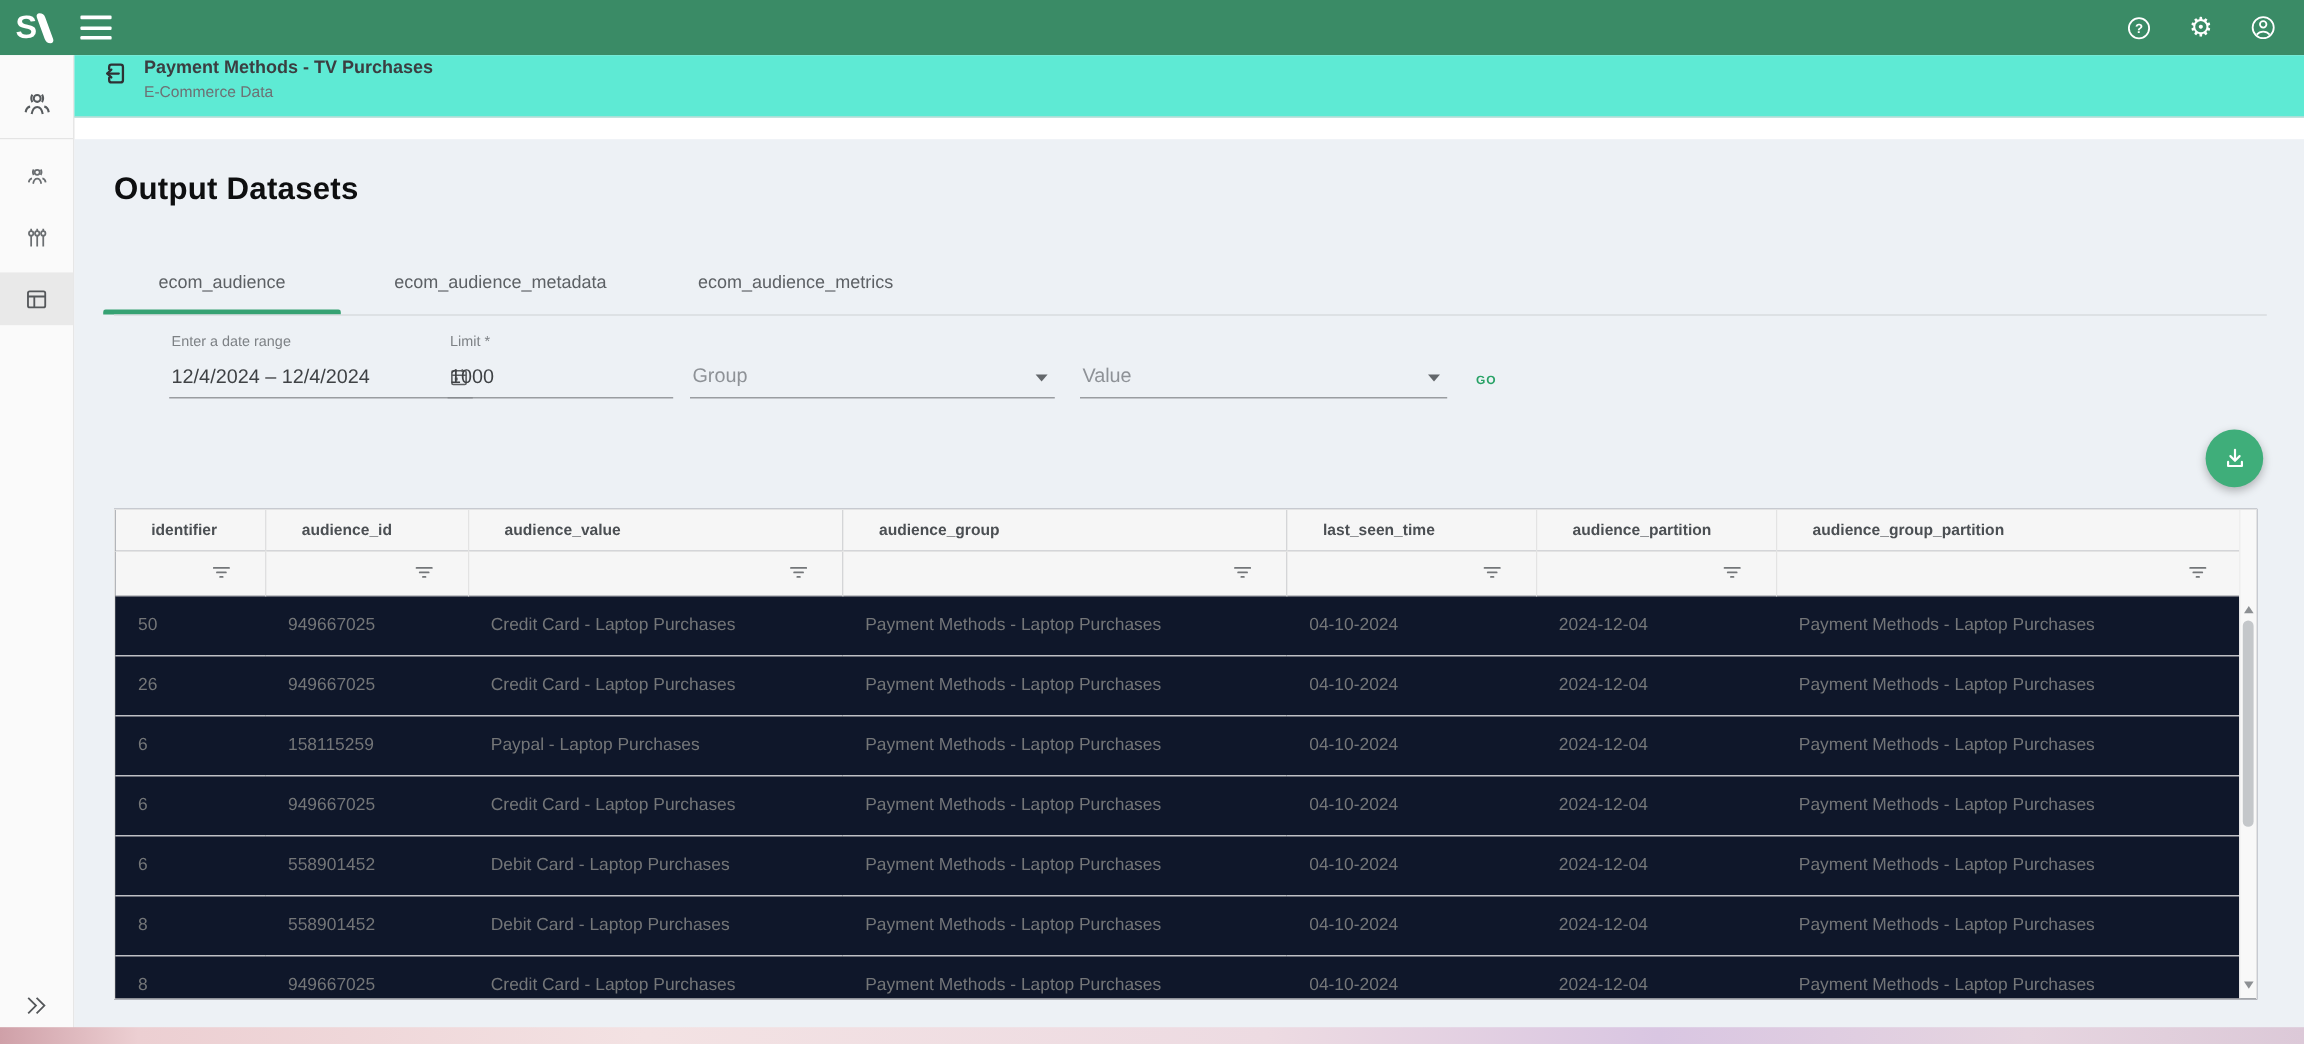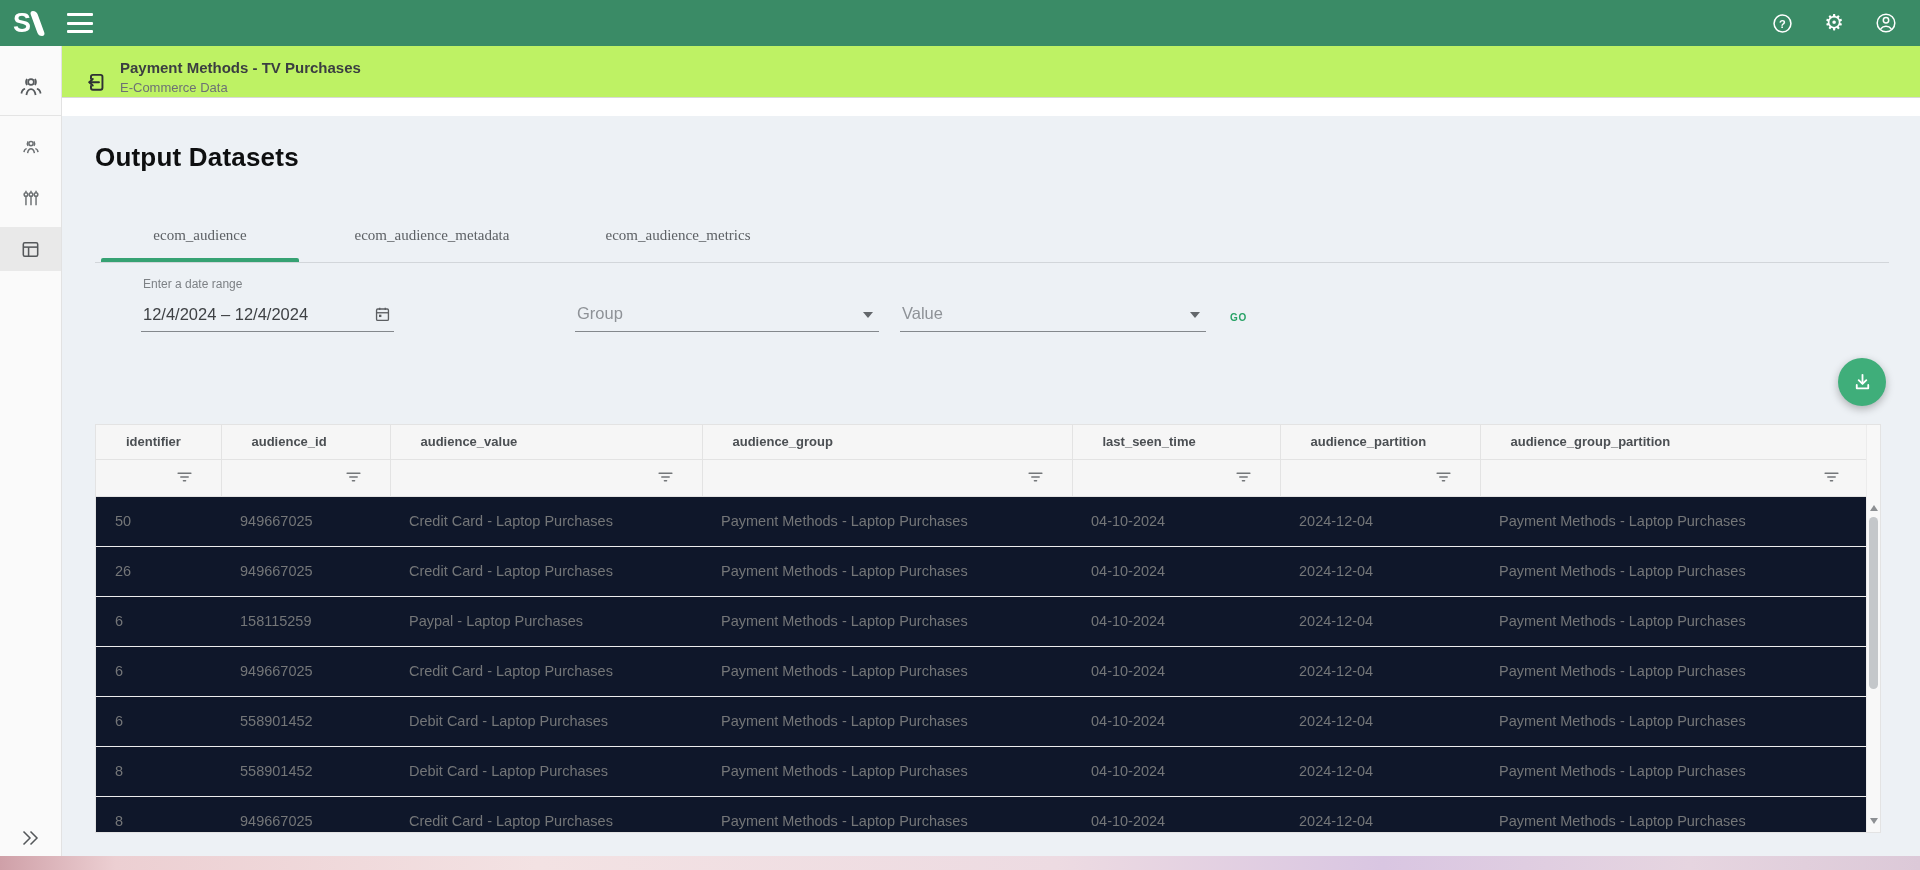--- a/index.html
+++ b/index.html
@@ -19,31 +19,31 @@
   .gear-glyph { color:#fff; font-size:22px; line-height:1; }
 
   
   .sidebar { position:absolute; left:0; top:46px; width:62px; height:824px; background:#fafafa; border-right:1px solid #e2e2e2; }
   .side-item { position:absolute; left:0; width:61px; height:44px; display:flex; align-items:center; justify-content:center; cursor:pointer; }
   .side-item.active { background:#e9e9e9; }
   .side-divider { position:absolute; top:69px; left:0; width:61px; height:1px; background:#e4e4e4; }
   .expand-btn { position:absolute; left:10px; top:776px; width:40px; height:32px; display:flex; align-items:center; justify-content:center; cursor:pointer; background:none; border:none; }
 
   
-  .page-header { position:absolute; left:62px; top:46px; width:1858px; height:52px; background:#bef264; border-bottom:1px solid #d9d9d9; display:flex; align-items:flex-end; }
+  .page-header { position:absolute; left:62px; top:46px; width:1858px; height:52px; background:#5eead4; border-bottom:1px solid #d9d9d9; display:flex; align-items:flex-start; }
   .back-btn { margin-left:20px; width:30px; height:30px; display:flex; align-items:center; justify-content:center; cursor:pointer; background:none; border:none; }
   .ph-text { margin-left:8px; }
   .ph-title { font-size:15px; font-weight:bold; color:#3b3e41; line-height:1.45; }
   .ph-sub { font-size:13px; color:#6d7174; line-height:1.4; }
 
   
   .content { position:absolute; left:62px; top:116px; width:1858px; height:754px; background:#edf1f5; }
   .h1 { position:absolute; left:33px; top:26px; font-size:26px; font-weight:bold; color:#0e0f10; letter-spacing:0.2px; }
 
-  .tabs { position:absolute; left:39px; top:96px; height:46px; display:flex;font-family:Liberation Serif, serif; }
+  .tabs { position:absolute; left:24px; top:96px; height:46px; display:flex; }
   .tab { position:relative; height:46px; display:flex; align-items:center; justify-content:center; font-size:15px; color:#5d6165; cursor:pointer; }
   .tab-1 { width:198px; } .tab-2 { width:266px; } .tab-3 { width:226px; }
   .tab.active::after { content:""; position:absolute; left:0; bottom:-4px; width:100%; height:4px; background:#36a273; border-radius:2px 2px 0 0; }
   .tabs-divider { position:absolute; left:33px; top:146px; width:1794px; height:1px; background:#d2d6da; }
 
   
   .field { position:absolute; top:159px; height:57px; border-bottom:1px solid #84888c; }
   .field .flabel { position:absolute; left:2px; top:2px; font-size:12px; color:#7d8185; }
   .field .fvalue { position:absolute; left:2px; bottom:7px; font-size:16.5px; color:#3f4245; white-space:nowrap; }
   .field .fplaceholder { position:absolute; left:2px; bottom:8px; font-size:16.5px; color:#8e9297;text-align:center; }
@@ -194,20 +194,24 @@
         <svg width="19" height="19" viewBox="0 0 24 24" fill="none" stroke="#5b5e61" stroke-width="1.7">
           <rect x="4.5" y="5" width="15" height="14.5" rx="1.5"></rect>
           <line x1="4.5" y1="9.8" x2="19.5" y2="9.8"></line>
           <line x1="8.5" y1="3.4" x2="8.5" y2="6.4"></line>
           <line x1="15.5" y1="3.4" x2="15.5" y2="6.4"></line>
           <rect x="7.6" y="12.2" width="3" height="3" fill="#5b5e61" stroke="none"></rect>
         </svg>
       </button>
     </div>
 
+    <div class="field f-limit">
+      <div class="flabel">Limit *</div>
+      <div class="fvalue">1000</div>
+    </div>
 
     <div class="field f-group">
       <div class="fplaceholder">Group</div>
       <span class="caret"></span>
     </div>
 
     <div class="field f-value">
       <div class="fplaceholder">Value</div>
       <span class="caret"></span>
     </div>

